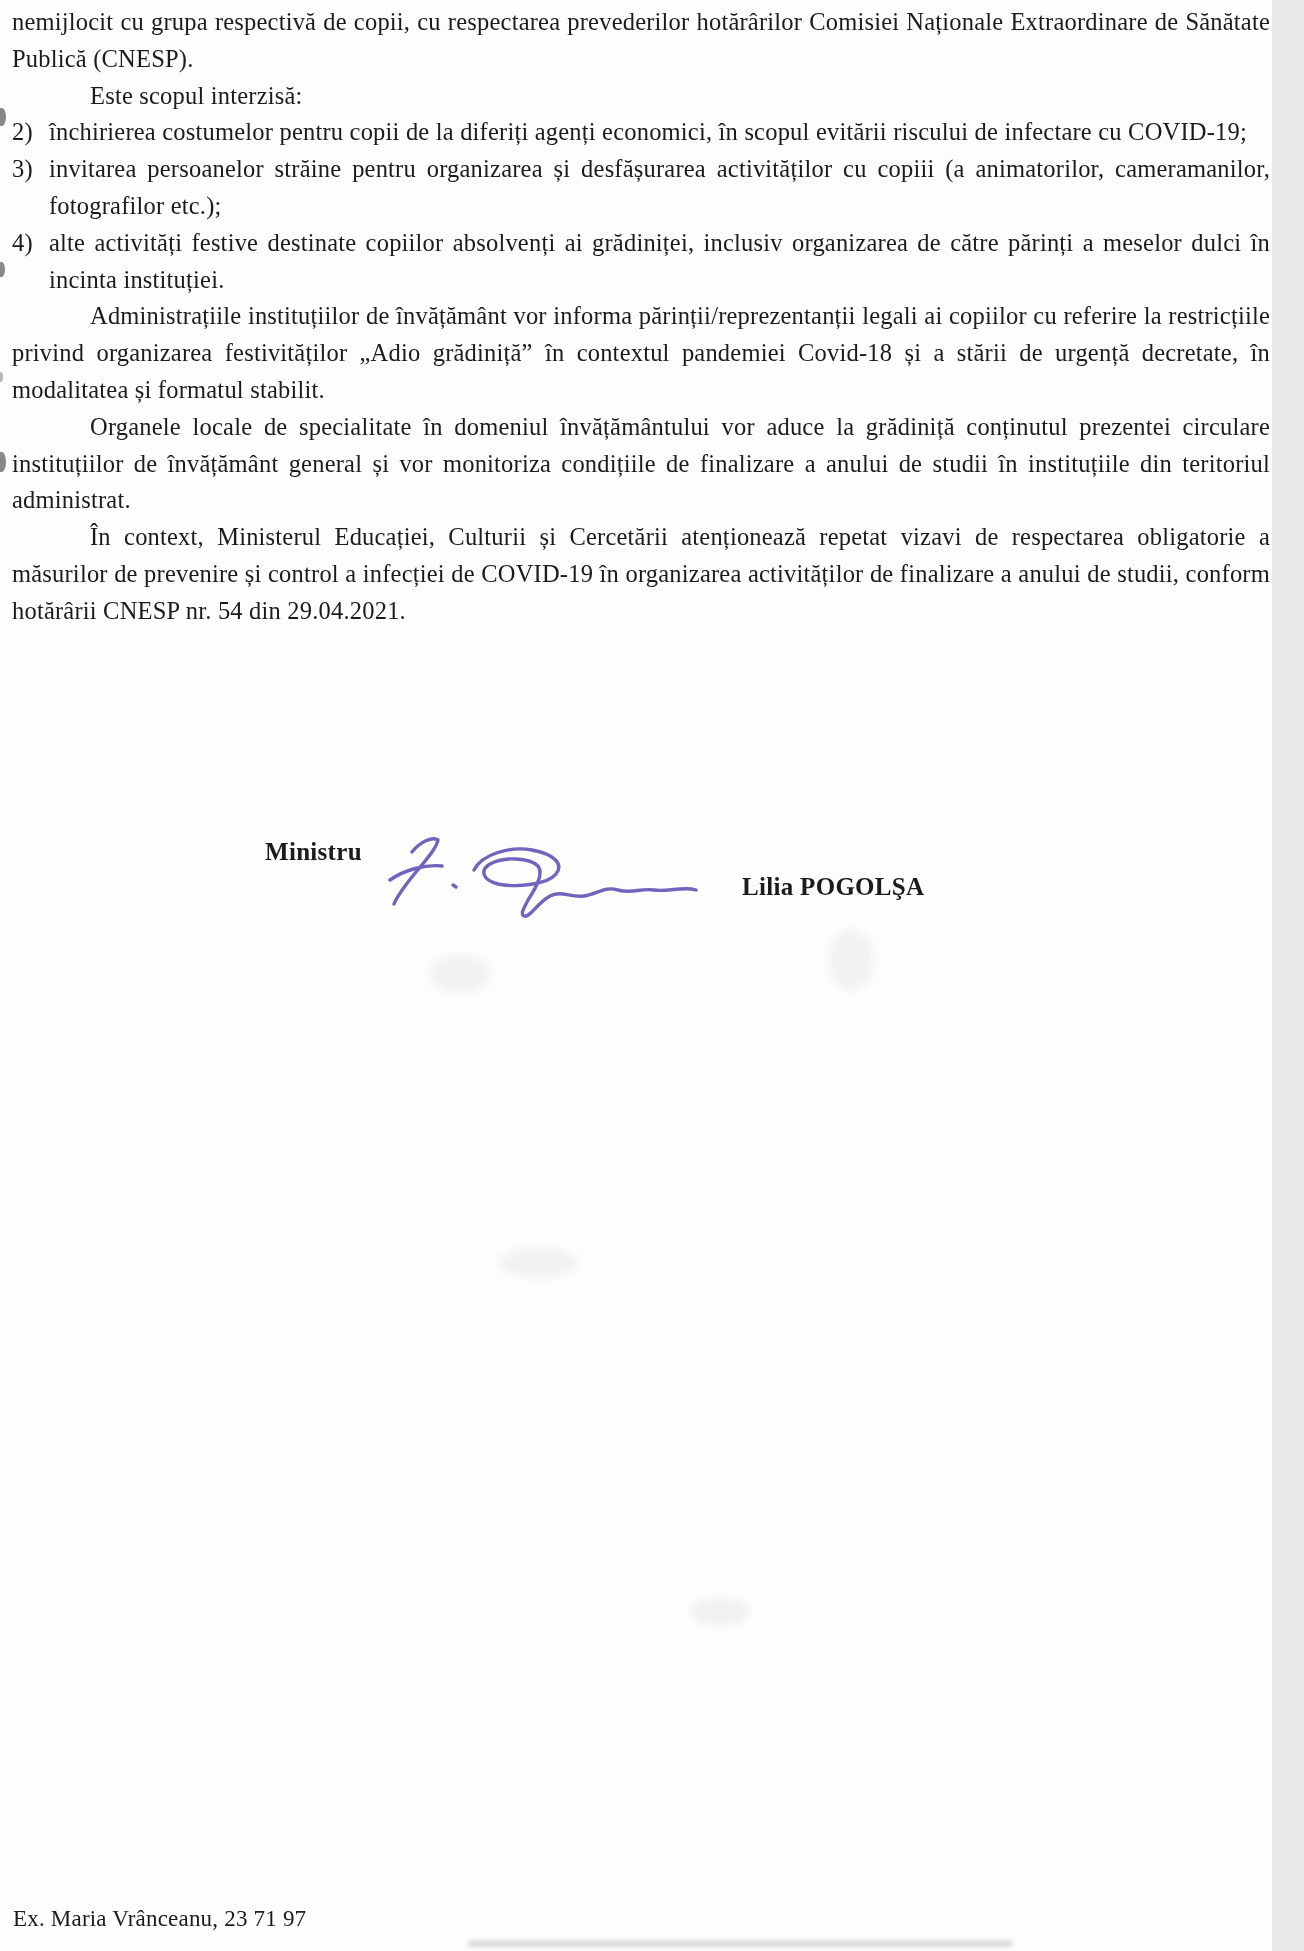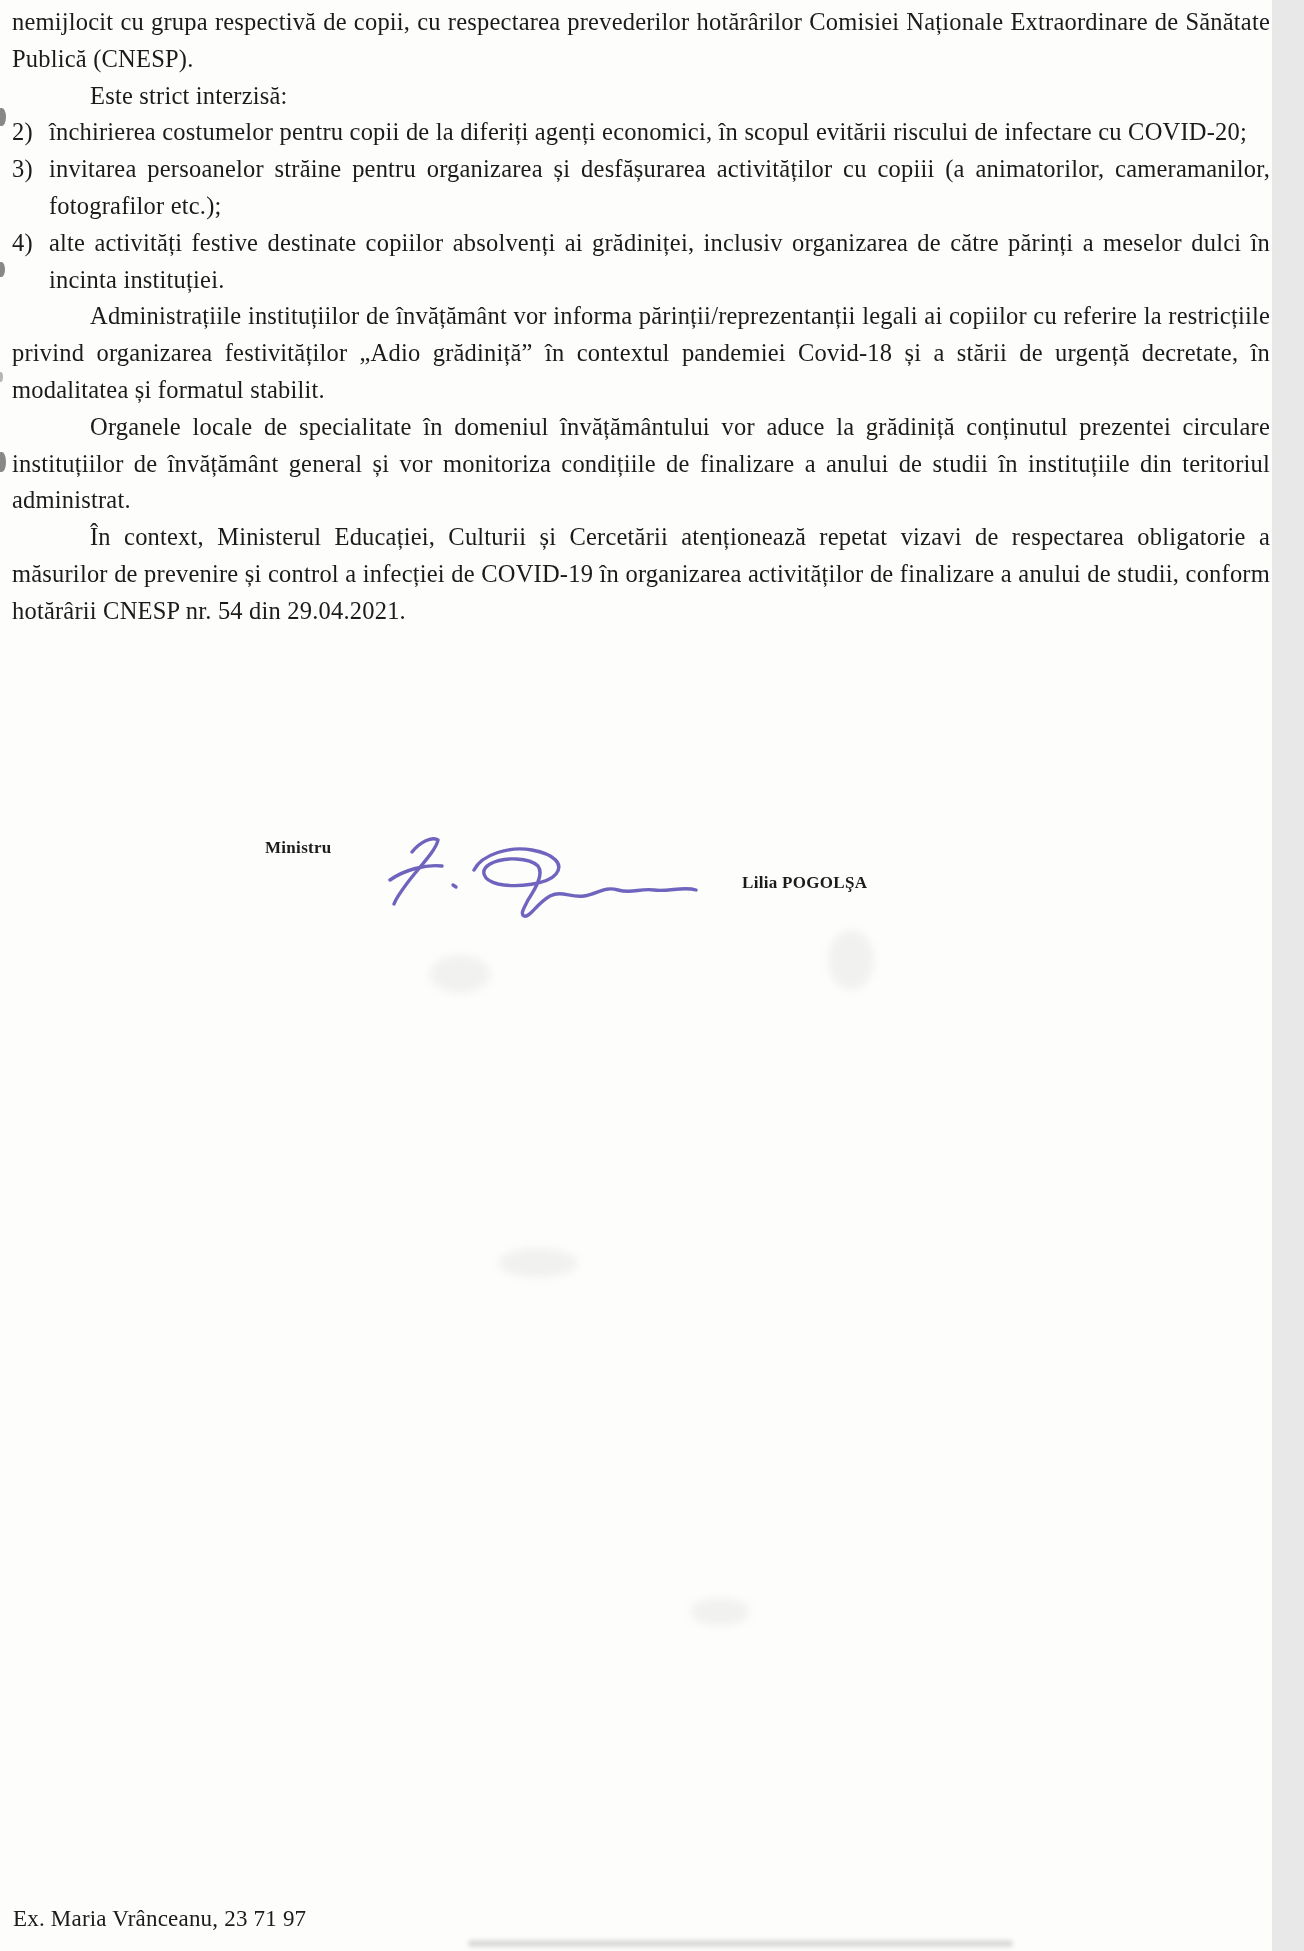--- a/index.html
+++ b/index.html
@@ -34,21 +34,21 @@
     padding-left: 37px;
     text-indent: -37px;
   }
   .li .num {
     display: inline-block;
     width: 37px;
     text-indent: 0;
   }
   .sig-title, .sig-name {
     position: absolute;
-    font-size: 17px;
+    font-size: 25px;
     font-weight: bold;
     letter-spacing: 0.3px;
     white-space: nowrap;
   }
   .sig-title { left: 265px; top: 838px; }
   .sig-name  { left: 742px; top: 873px; }
   .sig-ink {
     position: absolute;
     left: 378px;
     top: 830px;
@@ -95,24 +95,24 @@
     border-radius: 4px;
   }
 </style>
 </head>
 <body>
 
 <div class="page">
 
   <div class="doc">
     <p>nemijlocit cu grupa respectivă de copii, cu respectarea prevederilor hotărârilor Comisiei Naționale Extraordinare de Sănătate Publică (CNESP).</p>
-    <p class="ind">Este strict interzisă:</p>
+    <p class="ind">Este scopul interzisă:</p>
 
 
-    <p class="li"><span class="num">2)</span><span>închirierea costumelor pentru copii de la diferiți agenți economici, în scopul evitării riscului de infectare cu COVID-20;</span></p>
+    <p class="li"><span class="num">2)</span><span>închirierea costumelor pentru copii de la diferiți agenți economici, în scopul evitării riscului de infectare cu COVID-19;</span></p>
 
     <p class="li"><span class="num">3)</span><span>invitarea persoanelor străine pentru organizarea și desfășurarea activităților cu copiii (a animatorilor, cameramanilor, fotografilor etc.);</span></p>
 
     <p class="li"><span class="num">4)</span><span>alte activități festive destinate copiilor absolvenți ai grădiniței, inclusiv organizarea de către părinți a meselor dulci în incinta instituției.</span></p>
 
     <p class="ind">Administrațiile instituțiilor de învățământ vor informa părinții/reprezentanții legali ai copiilor cu referire la restricțiile privind organizarea festivităților „Adio grădiniță” în contextul pandemiei Covid-18 și a stării de urgență decretate, în modalitatea și formatul stabilit.</p>
     <p class="ind">Organele locale de specialitate în domeniul învățământului vor aduce la grădiniță conținutul prezentei circulare instituțiilor de învățământ general și vor monitoriza condițiile de finalizare a anului de studii în instituțiile din teritoriul administrat.</p>
     <p class="ind">În context, Ministerul Educației, Culturii și Cercetării atenționează repetat vizavi de respectarea obligatorie a măsurilor de prevenire și control a infecției de COVID-19 în organizarea activităților de finalizare a anului de studii, conform hotărârii CNESP nr. 54 din 29.04.2021.</p>
   </div>
 

